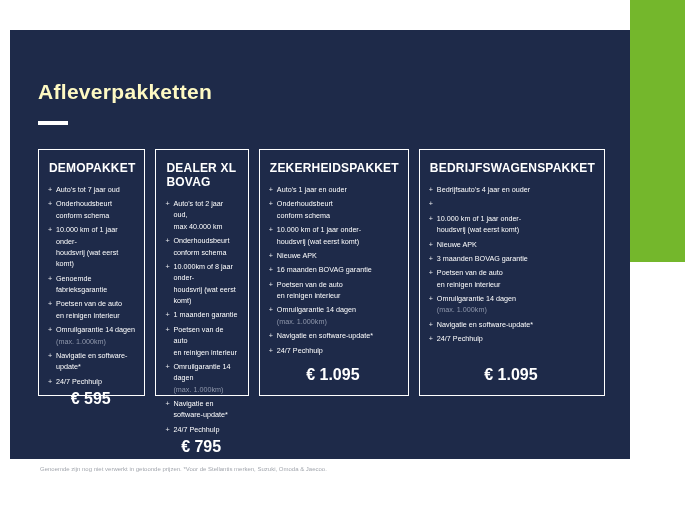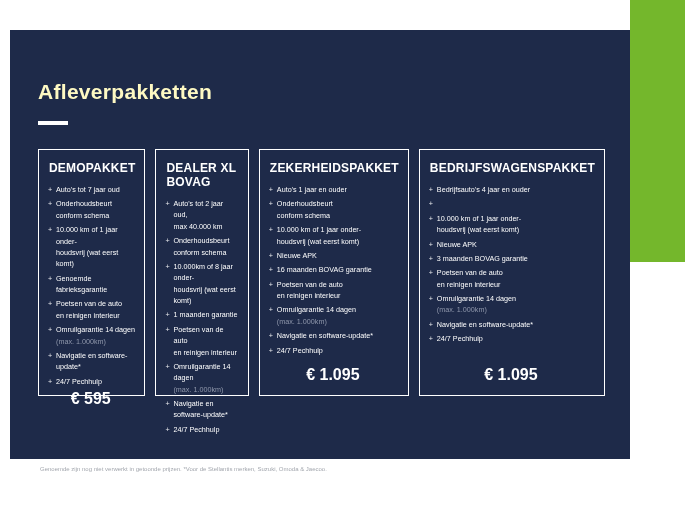--- a/index.html
+++ b/index.html
@@ -148,20 +148,21 @@
           </li>
           <li>
             <span class="plus">+</span>
             <span class="txt">Navigatie en software-update*</span>
           </li>
           <li>
             <span class="plus">+</span>
             <span class="txt">24/7 Pechhulp</span>
           </li>
         </ul>
+    <div class="card-price">€ 795</div>
   </section>
 
   <section class="card">
     <h2 class="card-title">ZEKERHEIDSPAKKET</h2>
     <ul class="card-list">
           <li>
             <span class="plus">+</span>
             <span class="txt">Auto's 1 jaar en ouder</span>
           </li>
           <li>

